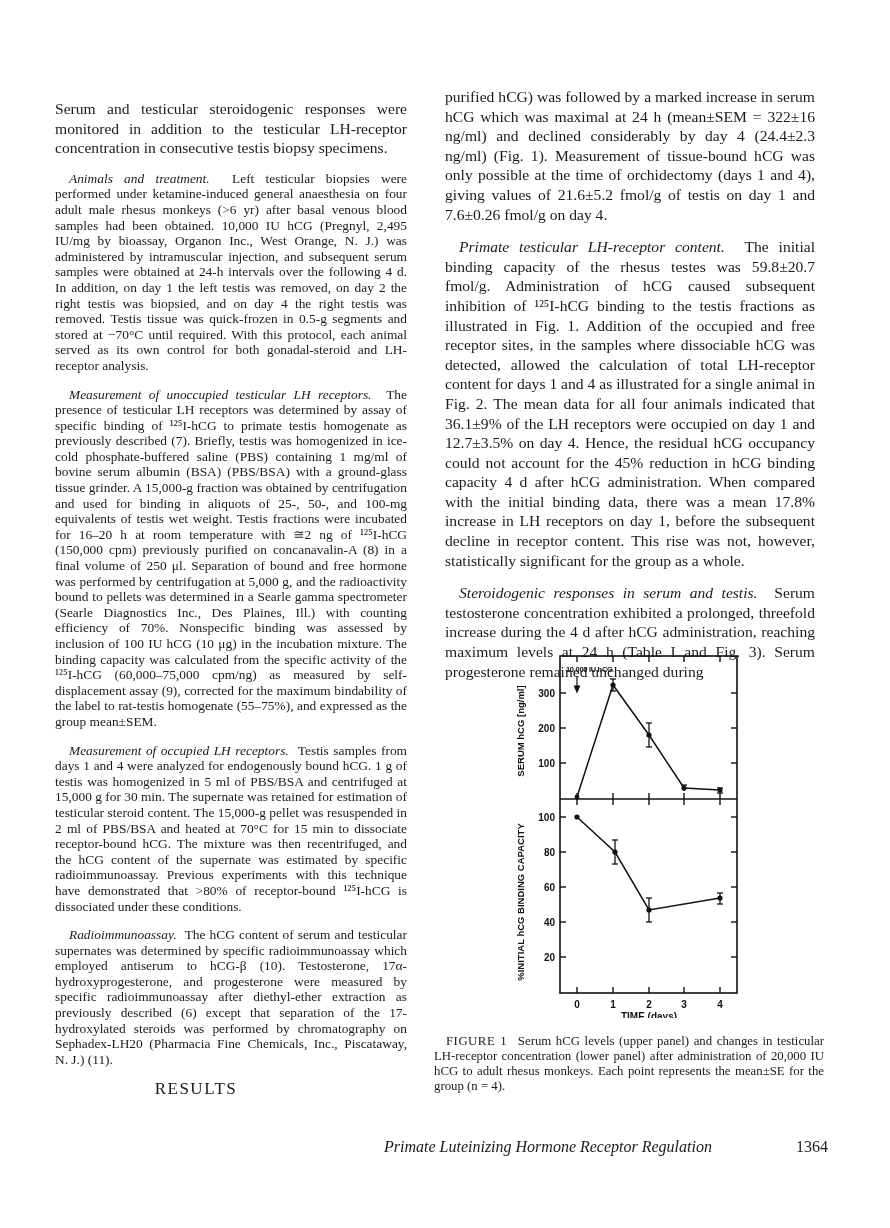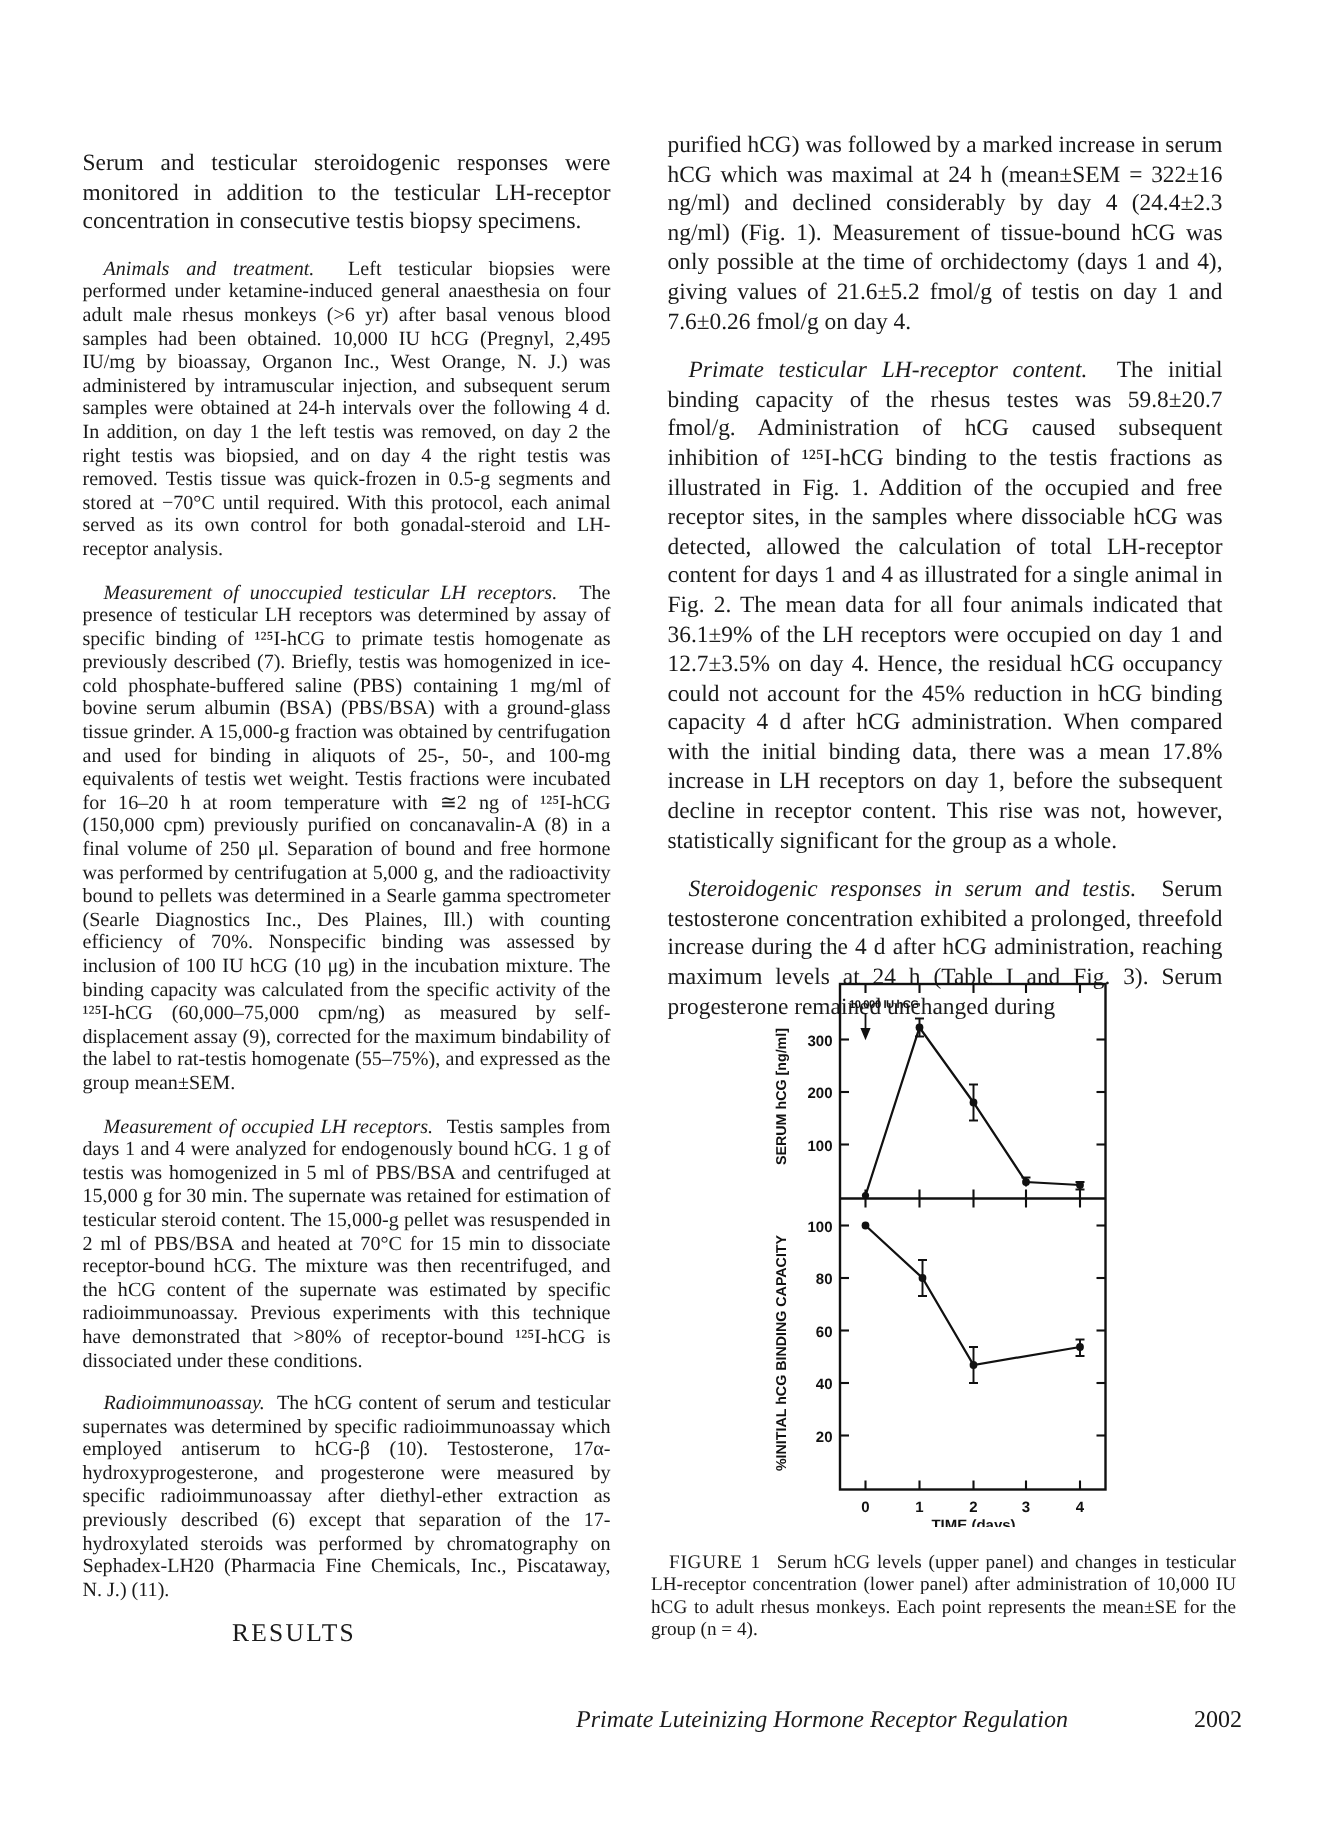--- a/index.html
+++ b/index.html
@@ -163,19 +163,19 @@
           <circle cx="121" cy="206" r="2.6"></circle>
         <circle cx="155" cy="264" r="2.6"></circle>
           <circle cx="226" cy="252" r="2.6"></circle>
       </g>
     </g>
   </svg>
 </div>
 
 <div id="caption">
   <span class="fig-label">FIGURE 1</span>
-  <span>Serum hCG levels (upper panel) and changes in testicular LH-receptor concentration (lower panel) after administration of 10,000 IU hCG to adult rhesus monkeys. Each point represents the mean±SE for the group (n = 4).</span>
+  <span>Serum hCG levels (upper panel) and changes in testicular LH-receptor concentration (lower panel) after administration of 20,000 IU hCG to adult rhesus monkeys. Each point represents the mean±SE for the group (n = 4).</span>
 </div>
 
 <div id="footer">
   <span class="running-title">Primate Luteinizing Hormone Receptor Regulation</span>
-  <span>2002</span>
+  <span>1364</span>
 </div>
 
 </body></html>

